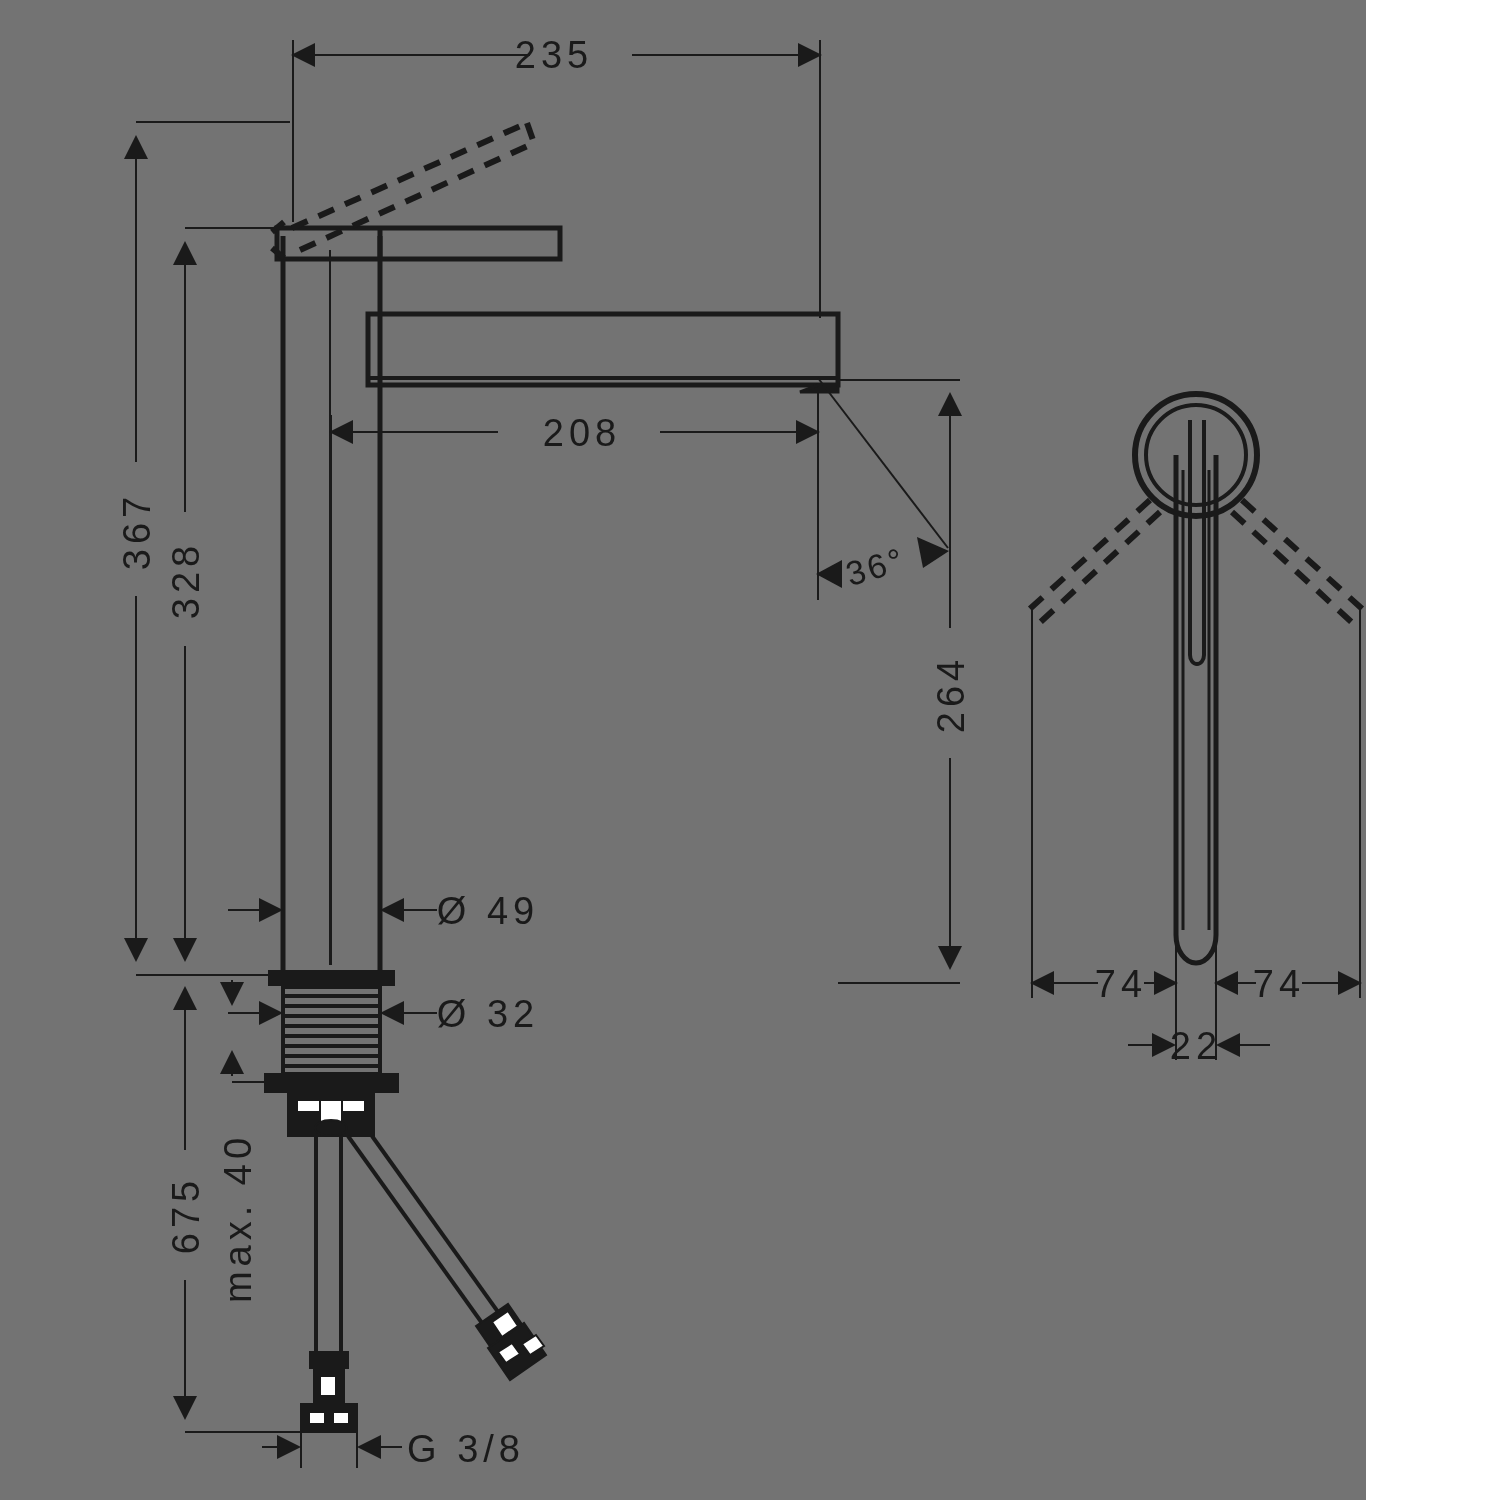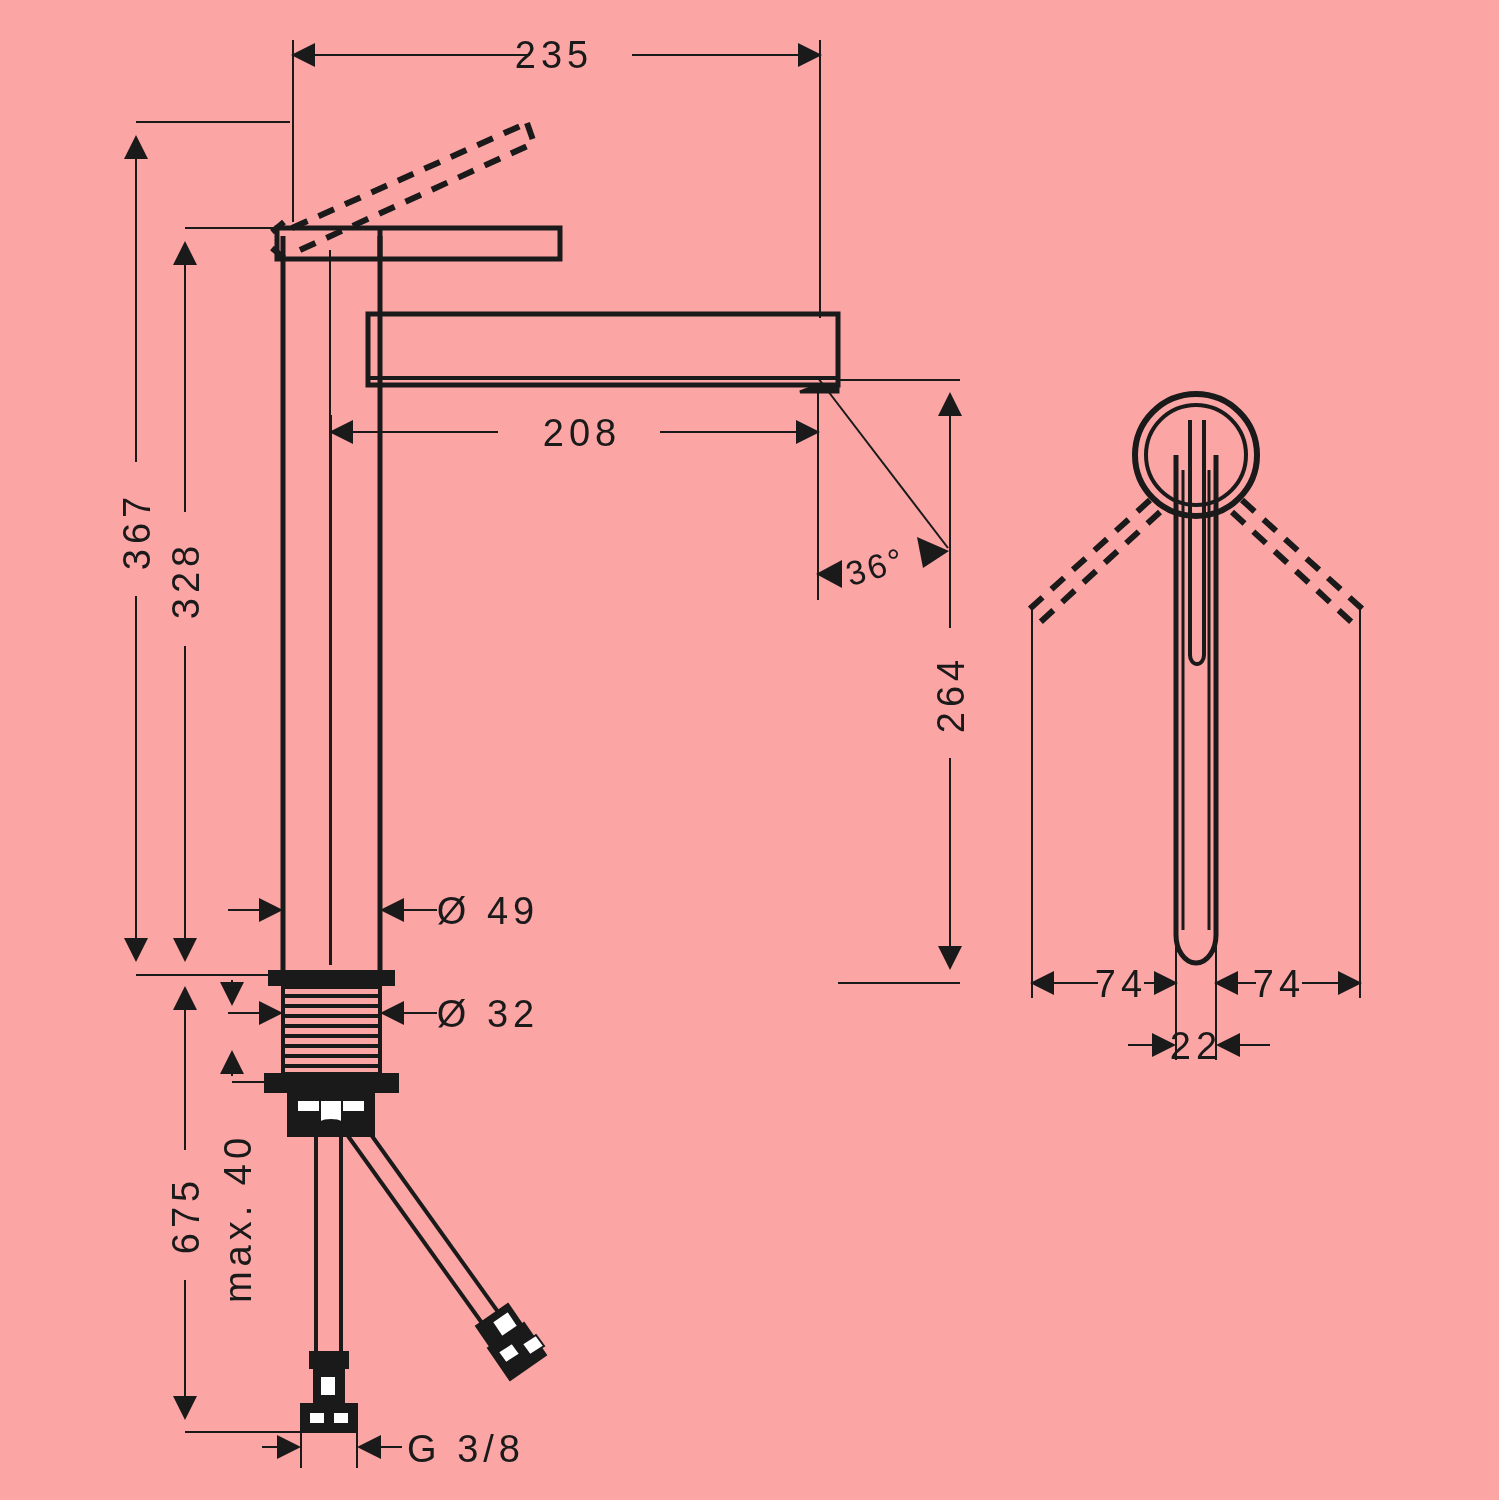--- a/index.html
+++ b/index.html
@@ -8,23 +8,23 @@
     background: #ffffff;
   }
   body {
     width: 1499px;
     height: 1500px;
     font-family: "Liberation Sans", sans-serif;
     overflow: hidden;
   }
   #drawing-root {
     position: relative;
-    width: 1499px;
+    width: 1366px;
     height: 1500px;
-    background: #fca5a5;
+    background: #737373;
   }
   svg.tech-drawing {
     display: block;
     width: 1499px;
     height: 1500px;
   }
   .dim-text {
     font-family: "Liberation Sans", sans-serif;
     font-size: 38px;
     letter-spacing: 5px;

